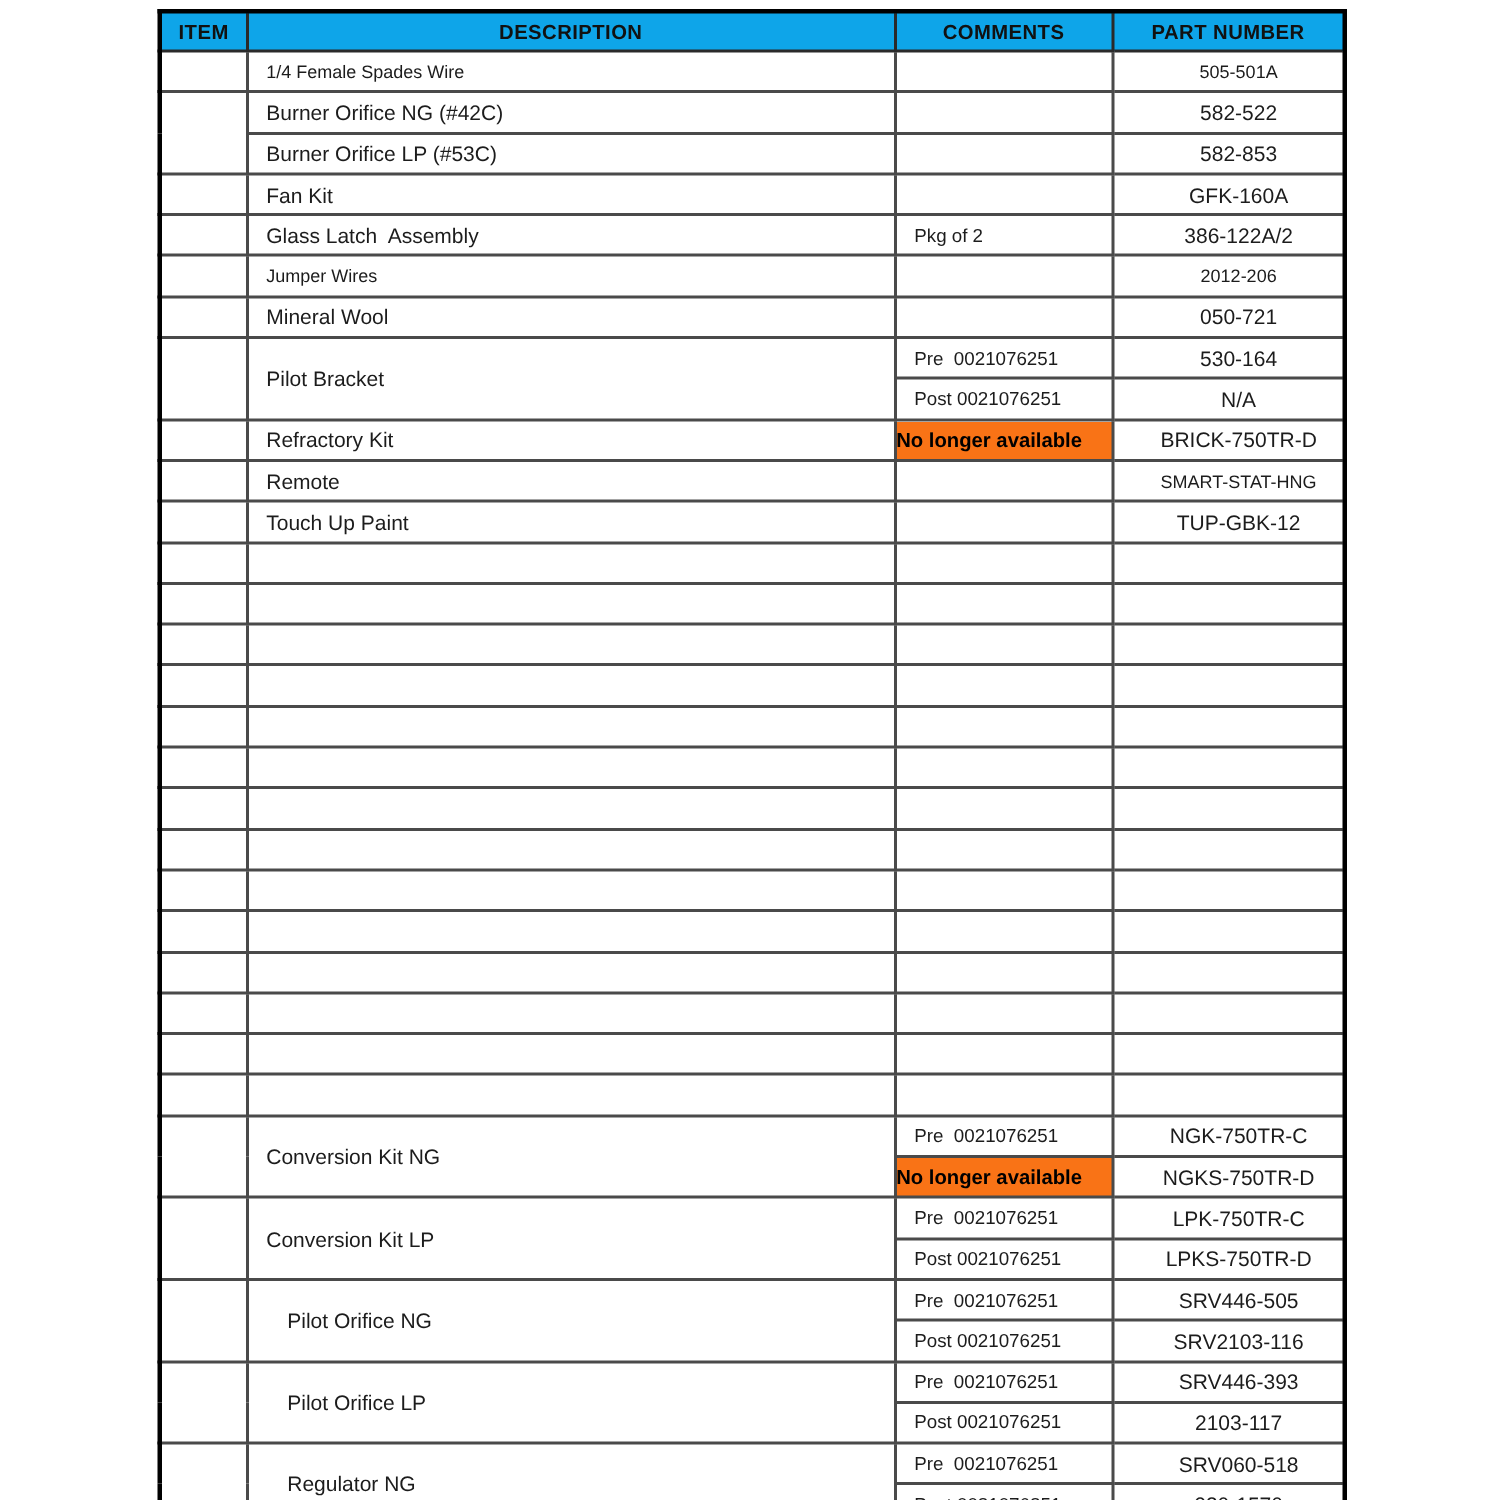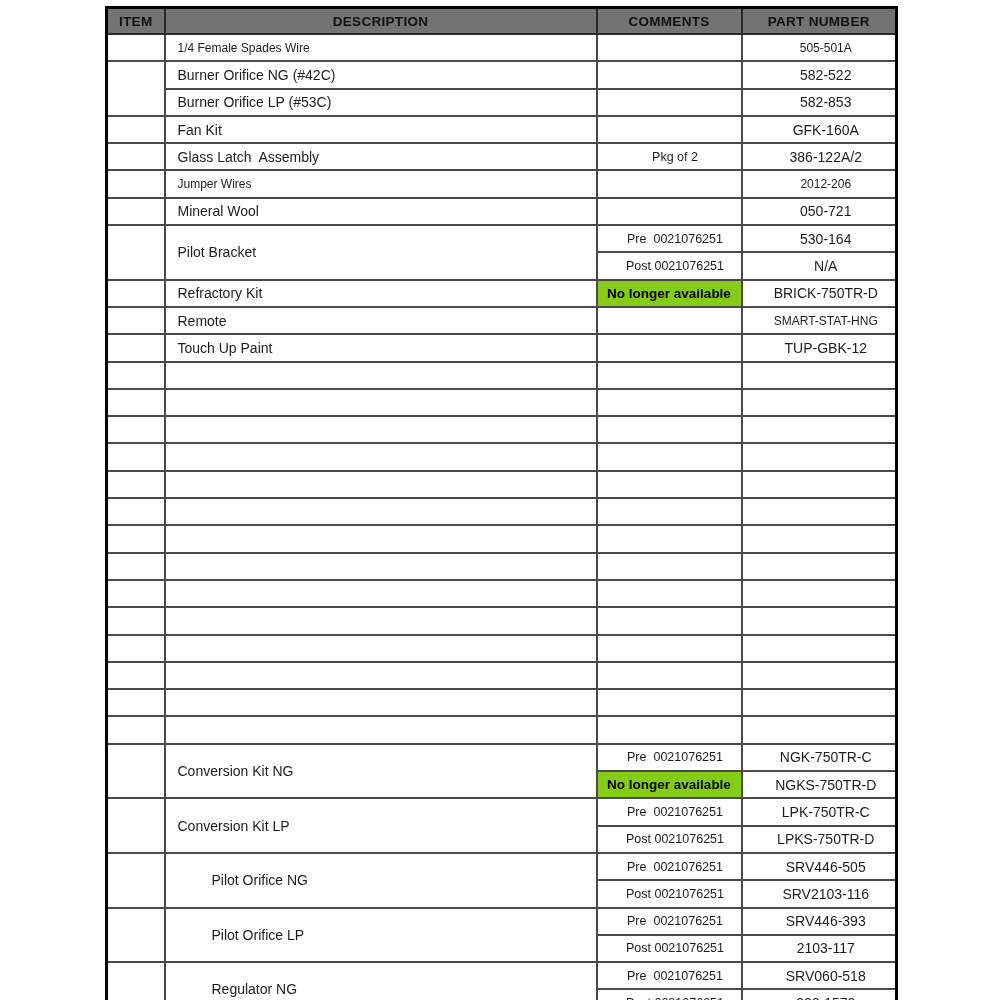--- a/index.html
+++ b/index.html
@@ -20,53 +20,53 @@
     border-collapse: collapse;
     table-layout: fixed;
     border: 3px solid #000000;
   }
   .doc-table col.c-item { width: 58px; }
   .doc-table col.c-desc { width: 432px; }
   .doc-table col.c-comm { width: 145px; }
   .doc-table col.c-part { width: 155px; }
 
   .doc-table th {
-    background: #737373;
+    background: #0ea5e9;
     border: 2px solid #2a2a2a;
     font-size: 13.5px;
     font-weight: bold;
     height: 24px;
     text-align: center;
     vertical-align: middle;
     letter-spacing: 0.3px;
     padding: 0;
     color: #111;
   }
   .doc-table td {
     border: 2px solid #4a4a4a;
     height: 25.3px;
     padding: 0;
     vertical-align: middle;
     font-size: 14px;
     white-space: pre;
     overflow: hidden;
   }
   td.cell-desc   { padding-left: 12px; text-align: left; }
-  td.cell-desc.indent { padding-left: 46px; }
+  td.cell-desc.indent { padding-left: 26px; }
   td.cell-desc.small, td.cell-part.small { font-size: 12px; margin-left: 16px; }
   td.cell-comment {
     padding-left: 12px;
-    text-align: center;
+    text-align: left;
     font-size: 12.5px;
   }
   td.cell-comment.highlight {
-    background: #84cc16;
+    background: #f97316;
     font-weight: bold;
     font-size: 13.5px;
-    text-align: center;
+    text-align: left;
     padding-left: 0;
     color: #000;
   }
   td.cell-part { padding-left: 14px; text-align: center; }
   td.cell-item { background: #ffffff; }
 </style>
 </head>
 <body>
 
 <table class="doc-table">

